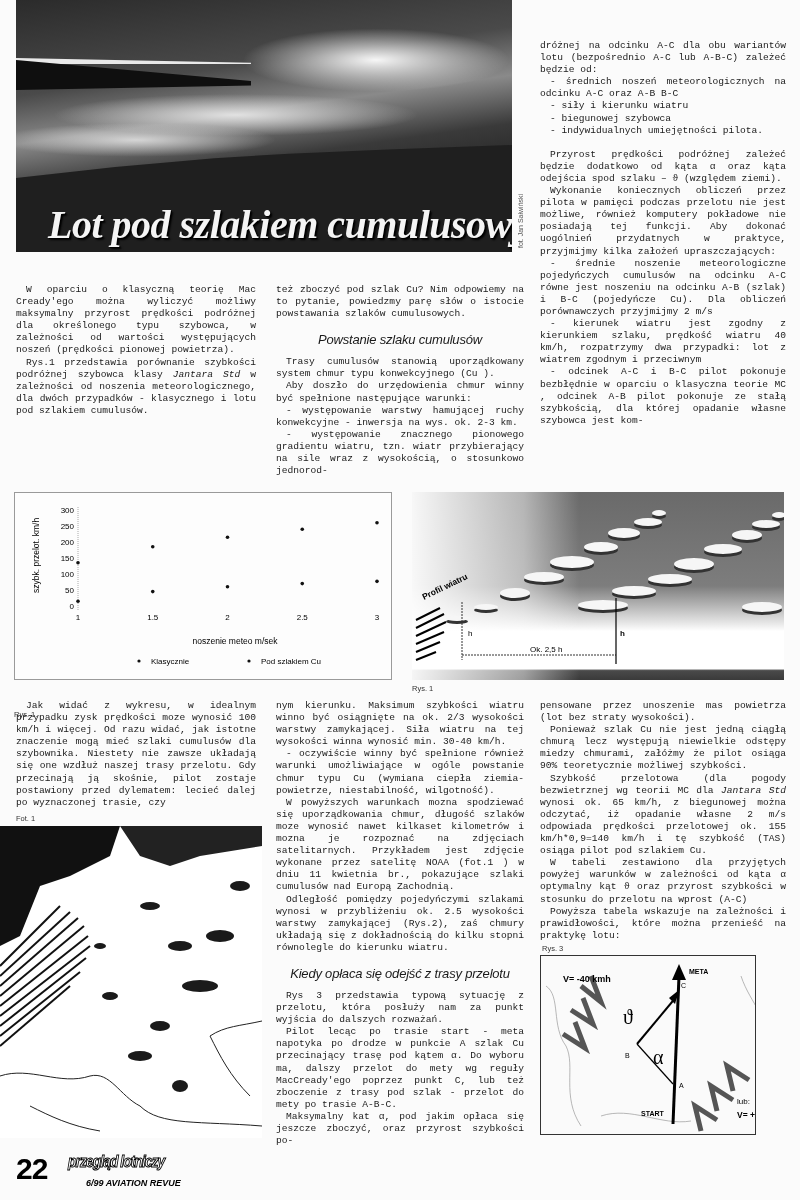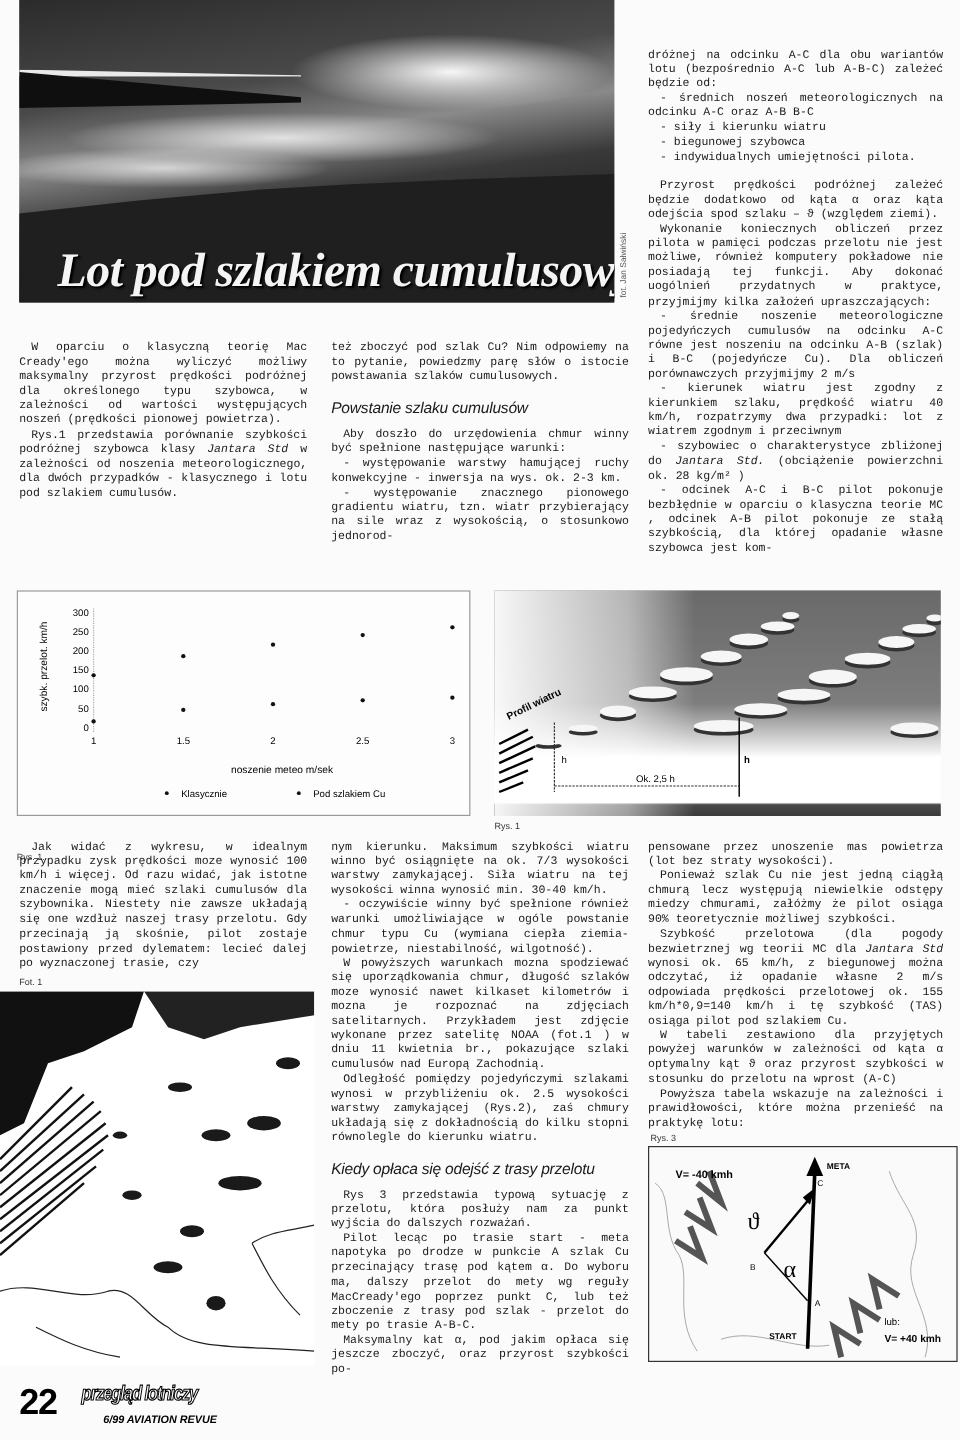--- a/index.html
+++ b/index.html
@@ -5,21 +5,21 @@
   * { box-sizing: border-box; margin: 0; padding: 0; }
   html, body { width: 800px; height: 1200px; background: #fbfbfb; overflow: hidden; }
   body { position: relative; font-family: "Liberation Sans", sans-serif; color: #161616; }
   .col { position: absolute; font-size: 9.6px; line-height: 12.1px; text-align: justify; color: #1a1a1a; }
   .col p { text-indent: 10px; margin: 0; font-family: Liberation Mono, monospace; }
   .col p.gap { margin-top: 12px; }
   .col p.li { text-indent: 10px; }
   .col p.noind { text-indent: 0; }
   .col em { font-style: italic; }
   .col h3 { font-family: "Liberation Sans", sans-serif; font-style: italic; font-weight: normal;
-            font-size: 13px; line-height: 16px; margin: 12px 0 8px 0; text-align: left; letter-spacing: -0.2px; }
+            font-size: 13px; line-height: 16px; margin: 12px 0 8px 0; text-align: center; letter-spacing: -0.2px; }
 
   
   .hero { position: absolute; left: 16px; top: 0; width: 496px; height: 252px; overflow: hidden;
           background:
             radial-gradient(ellipse 190px 45px at 360px 60px, rgba(255,255,255,0.95), rgba(255,255,255,0) 70%),
             radial-gradient(ellipse 260px 30px at 220px 115px, rgba(235,235,235,0.9), rgba(255,255,255,0) 70%),
             radial-gradient(ellipse 200px 24px at 120px 140px, rgba(230,230,230,0.85), rgba(255,255,255,0) 70%),
             linear-gradient(172deg, #2b2b2b 0%, #4a4a4a 30%, #8a8a8a 45%, #3a3a3a 60%, #1c1c1c 80%, #2c2c2c 100%); }
   .hero .wing { position: absolute; left: 0; top: 60px; width: 235px; height: 30px;
                 background: #0f0f0f; clip-path: polygon(0 0, 100% 70%, 100% 85%, 0 100%); }
@@ -42,21 +42,21 @@
   .rys2 { position: absolute; left: 412px; top: 492px; width: 372px; height: 188px; overflow: hidden;
           background:
             linear-gradient(90deg, rgba(255,255,255,0.95) 0%, rgba(255,255,255,0.5) 30%, rgba(255,255,255,0) 45%),
             linear-gradient(180deg, #6a6a6a 0%, #7d7d7d 50%, #e8e8e8 70%, #ffffff 74%, #ffffff 94%, #4a4a4a 95%, #3a3a3a 100%); }
   .cloud { position: absolute; background: #f6f6f6; border-radius: 50%; box-shadow: 0 3px 0 #333; }
 
   
   .fot1 { position: absolute; left: 0; top: 826px; width: 262px; height: 312px; overflow: hidden; background: #fff; }
 
   
-  .rys3 { position: absolute; left: 540px; top: 955px; width: 258px; height: 180px; border: 1px solid #333; overflow: hidden; background: #fafafa; }
+  .rys3 { position: absolute; left: 540px; top: 955px; width: 216px; height: 180px; border: 1px solid #333; overflow: hidden; background: #fafafa; }
 
   
   .foot-num { position: absolute; left: 16px; top: 1152px; font-family: "Liberation Sans", sans-serif; font-weight: bold; font-size: 30px; color: #000; letter-spacing: -1px; }
   .foot-brand { position: absolute; left: 68px; top: 1152px; font-family: "Liberation Sans", sans-serif; font-style: italic; font-weight: bold; font-size: 17px; color: #fff;
                 -webkit-text-stroke: 1px #000; letter-spacing: -1.2px; transform: scaleX(0.82); transform-origin: left top; }
   .foot-issue { position: absolute; left: 86px; top: 1178px; font-family: "Liberation Sans", sans-serif; font-style: italic; font-weight: bold; font-size: 9px; color: #000; }
 </style>
 </head>
 <body>
 
@@ -69,36 +69,36 @@
 <div class="credit">fot. Jan Sałwiński</div>
 
 <div class="col" style="left:16px; top:284px; width:240px;">
   <p>W oparciu o klasyczną teorię Mac Cready'ego można wyliczyć możliwy maksymalny przyrost prędkości podróżnej dla określonego typu szybowca, w zależności od wartości występujących noszeń (prędkości pionowej powietrza).</p>
   <p><span>Rys.1 przedstawia porównanie szybkości podróżnej szybowca klasy </span><em>Jantara Std</em><span> w zależności od noszenia meteorologicznego, dla dwóch przypadków - klasycznego i lotu pod szlakiem cumulusów.</span></p>
 </div>
 
 <div class="col" style="left:276px; top:284px; width:248px;">
   <p class="noind">też zboczyć pod szlak Cu? Nim odpowiemy na to pytanie, powiedzmy parę słów o istocie powstawania szlaków cumulusowych.</p>
   <h3>Powstanie szlaku cumulusów</h3>
+  <p>Trasy cumulusów stanowią uporządkowany system chmur typu konwekcyjnego (Cu ).</p>
   <p>Aby doszło do urzędowienia chmur winny być spełnione następujące warunki:</p>
   <p class="li">- występowanie warstwy hamującej ruchy konwekcyjne - inwersja na wys. ok. 2-3 km.</p>
   <p class="li">- występowanie znacznego pionowego gradientu wiatru, tzn. wiatr przybierający na sile wraz z wysokością, o stosunkowo jednorod-</p>
 </div>
 
 <div class="col" style="left:540px; top:40px; width:246px;">
   <p class="noind">dróżnej na odcinku A-C dla obu wariantów lotu (bezpośrednio A-C lub A-B-C) zależeć będzie od:</p>
   <p class="li">- średnich noszeń meteorologicznych na odcinku A-C oraz A-B B-C</p>
   <p class="li">- siły i kierunku wiatru</p>
   <p class="li">- biegunowej szybowca</p>
   <p class="li">- indywidualnych umiejętności pilota.</p>
   <p class="gap">Przyrost prędkości podróżnej zależeć będzie dodatkowo od kąta α oraz kąta odejścia spod szlaku – ϑ (względem ziemi).</p>
   <p>Wykonanie koniecznych obliczeń przez pilota w pamięci podczas przelotu nie jest możliwe, również komputery pokładowe nie posiadają tej funkcji. Aby dokonać uogólnień przydatnych w praktyce, przyjmijmy kilka założeń upraszczających:</p>
   <p class="li">- średnie noszenie meteorologiczne pojedyńczych cumulusów na odcinku A-C równe jest noszeniu na odcinku A-B (szlak) i B-C (pojedyńcze Cu). Dla obliczeń porównawczych przyjmijmy 2 m/s</p>
   <p class="li">- kierunek wiatru jest zgodny z kierunkiem szlaku, prędkość wiatru 40 km/h, rozpatrzymy dwa przypadki: lot z wiatrem zgodnym i przeciwnym</p>
-  <p class="li"><span>- szybowiec o charakterystyce zbliżonej do </span><em>Jantara Std.</em><span> (obciążenie powierzchni ok. 28 kg/m² )</span></p>
   <p class="li">- odcinek A-C i B-C pilot pokonuje bezbłędnie w oparciu o klasyczna teorie MC , odcinek A-B pilot pokonuje ze stałą szybkością, dla której opadanie własne szybowca jest kom-</p>
 </div>
 
 <div class="chart-box">
   <svg id="chart-svg" width="378" height="188">
     <line x1="63" y1="14" x2="63" y2="118" stroke="#aaa" stroke-width="1" stroke-dasharray="1,1"></line>
     <g id="y-ticks">
         <text x="59" y="116" text-anchor="end" font-size="8" font-family="Liberation Sans, sans-serif">0</text>
         <text x="59" y="100" text-anchor="end" font-size="8" font-family="Liberation Sans, sans-serif">50</text>
         <text x="59" y="84" text-anchor="end" font-size="8" font-family="Liberation Sans, sans-serif">100</text>
@@ -213,21 +213,21 @@
     <g stroke="#222" stroke-width="1" fill="none">
       <path d="M0,250 C30,240 60,260 90,250 C110,245 120,270 140,280 C160,300 200,295 262,300"></path>
       <path d="M210,210 C225,200 240,200 262,195"></path>
       <path d="M210,210 C220,230 230,250 250,270"></path>
       <path d="M30,280 C50,290 70,300 100,305"></path>
     </g>
   </svg>
 </div>
 
 <div class="col" style="left:276px; top:700px; width:248px;">
-  <p class="noind">nym kierunku. Maksimum szybkości wiatru winno być osiągnięte na ok. 7/3 wysokości warstwy zamykającej. Siła wiatru na tej wysokości winna wynosić min. 30-40 km/h.</p>
+  <p class="noind">nym kierunku. Maksimum szybkości wiatru winno być osiągnięte na ok. 2/3 wysokości warstwy zamykającej. Siła wiatru na tej wysokości winna wynosić min. 30-40 km/h.</p>
   <p class="li">- oczywiście winny być spełnione również warunki umożliwiające w ogóle powstanie chmur typu Cu (wymiana ciepła ziemia-powietrze, niestabilność, wilgotność).</p>
   <p>W powyższych warunkach mozna spodziewać się uporządkowania chmur, długość szlaków moze wynosić nawet kilkaset kilometrów i mozna je rozpoznać na zdjęciach satelitarnych. Przykładem jest zdjęcie wykonane przez satelitę NOAA (fot.1 ) w dniu 11 kwietnia br., pokazujące szlaki cumulusów nad Europą Zachodnią.</p>
   <p>Odległość pomiędzy pojedyńczymi szlakami wynosi w przybliżeniu ok. 2.5 wysokości warstwy zamykającej (Rys.2), zaś chmury układają się z dokładnością do kilku stopni równolegle do kierunku wiatru.</p>
   <h3>Kiedy opłaca się odejść z trasy przelotu</h3>
   <p>Rys 3 przedstawia typową sytuację z przelotu, która posłuży nam za punkt wyjścia do dalszych rozważań.</p>
   <p>Pilot lecąc po trasie start - meta napotyka po drodze w punkcie A szlak Cu przecinający trasę pod kątem α. Do wyboru ma, dalszy przelot do mety wg reguły MacCready'ego poprzez punkt C, lub też zboczenie z trasy pod szlak - przelot do mety po trasie A-B-C.</p>
   <p>Maksymalny kat α, pod jakim opłaca się jeszcze zboczyć, oraz przyrost szybkości po-</p>
 </div>
 
 <div class="col" style="left:540px; top:700px; width:246px;">

